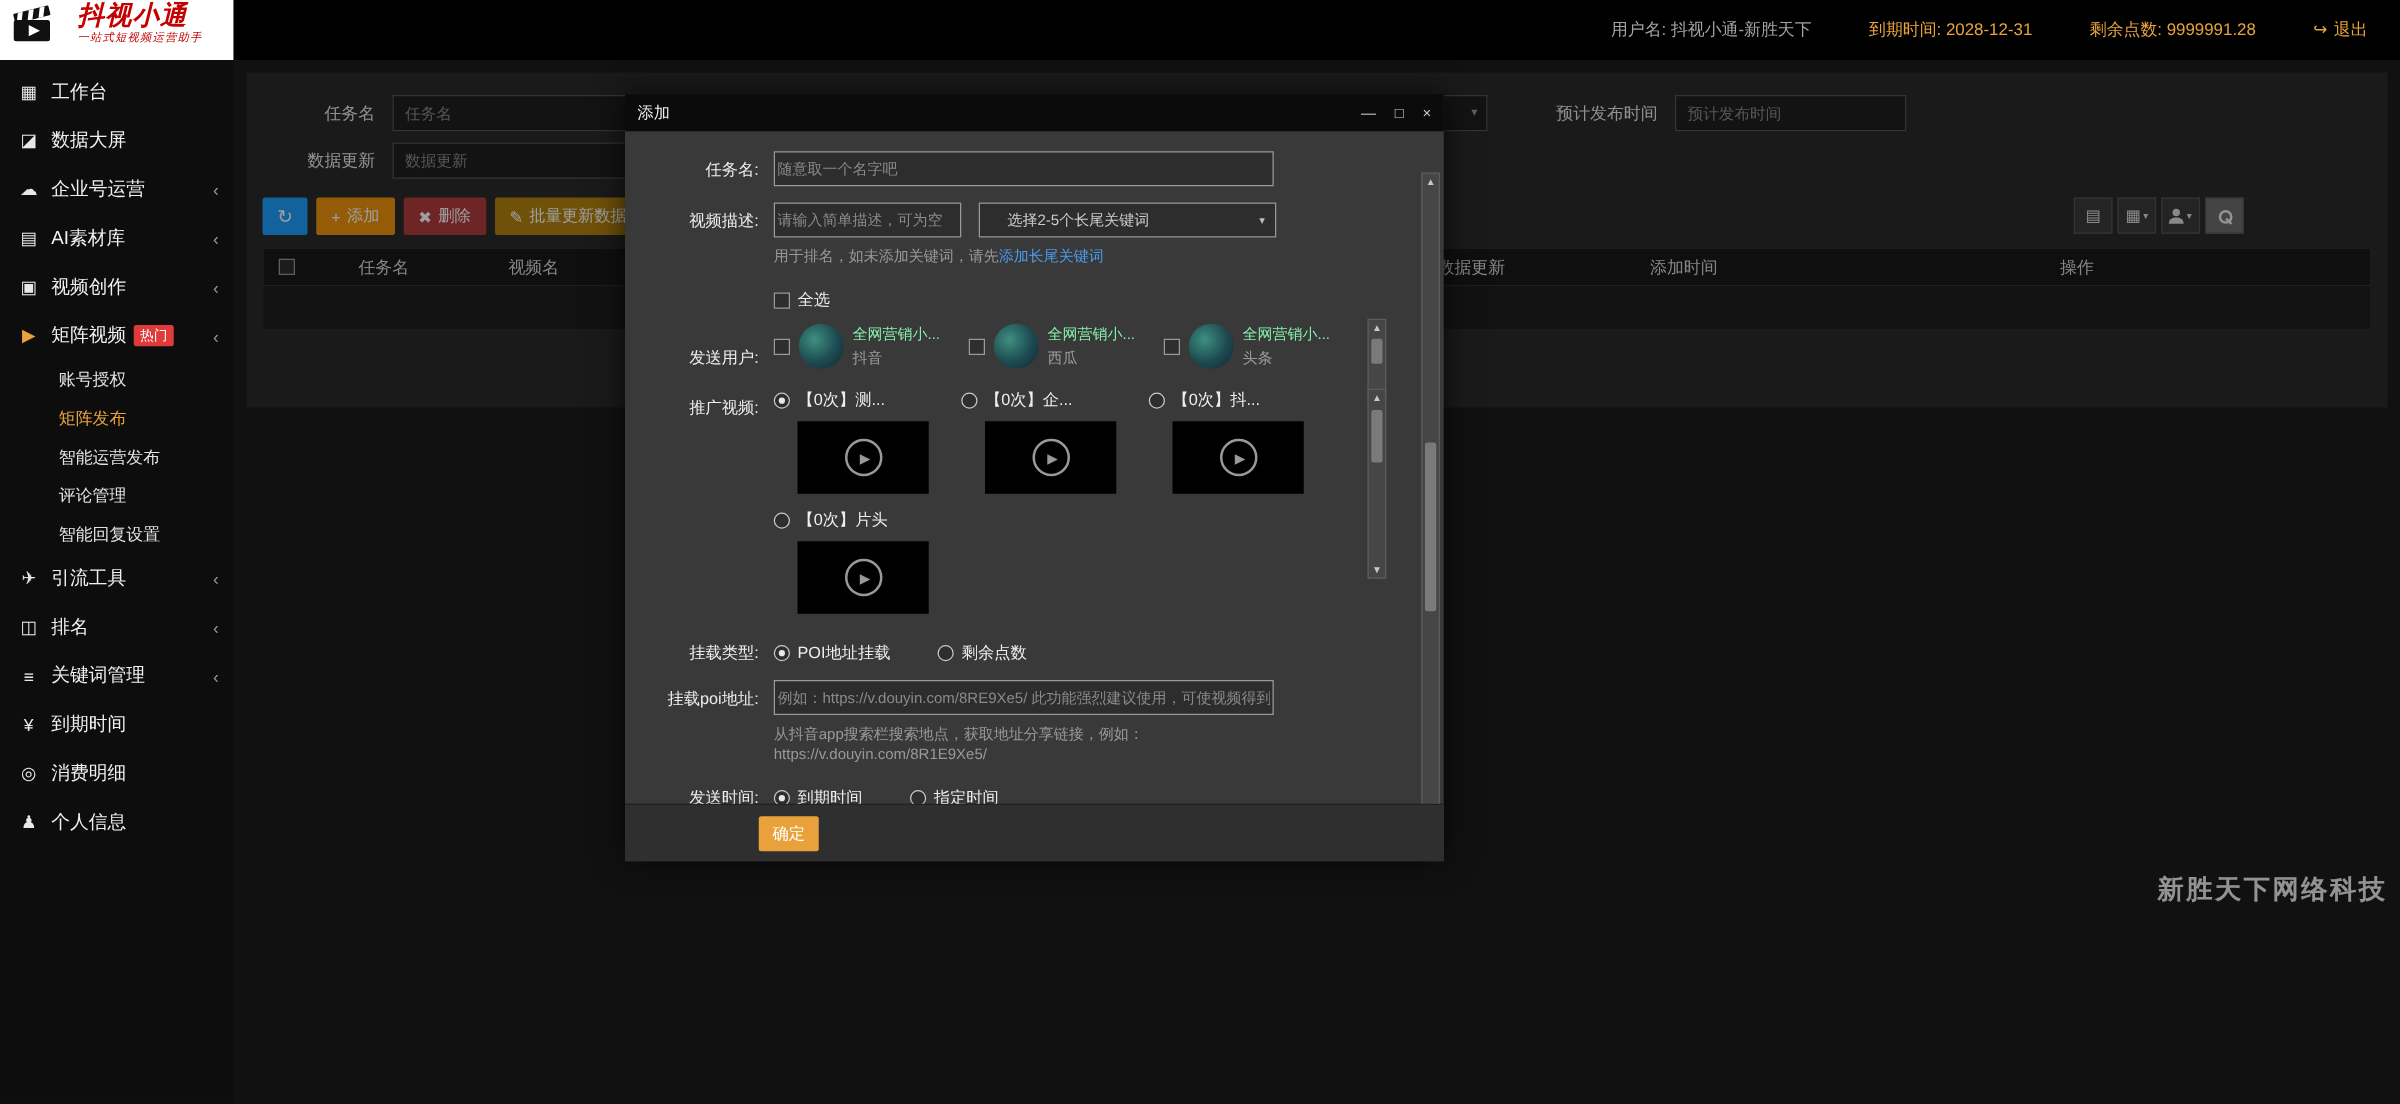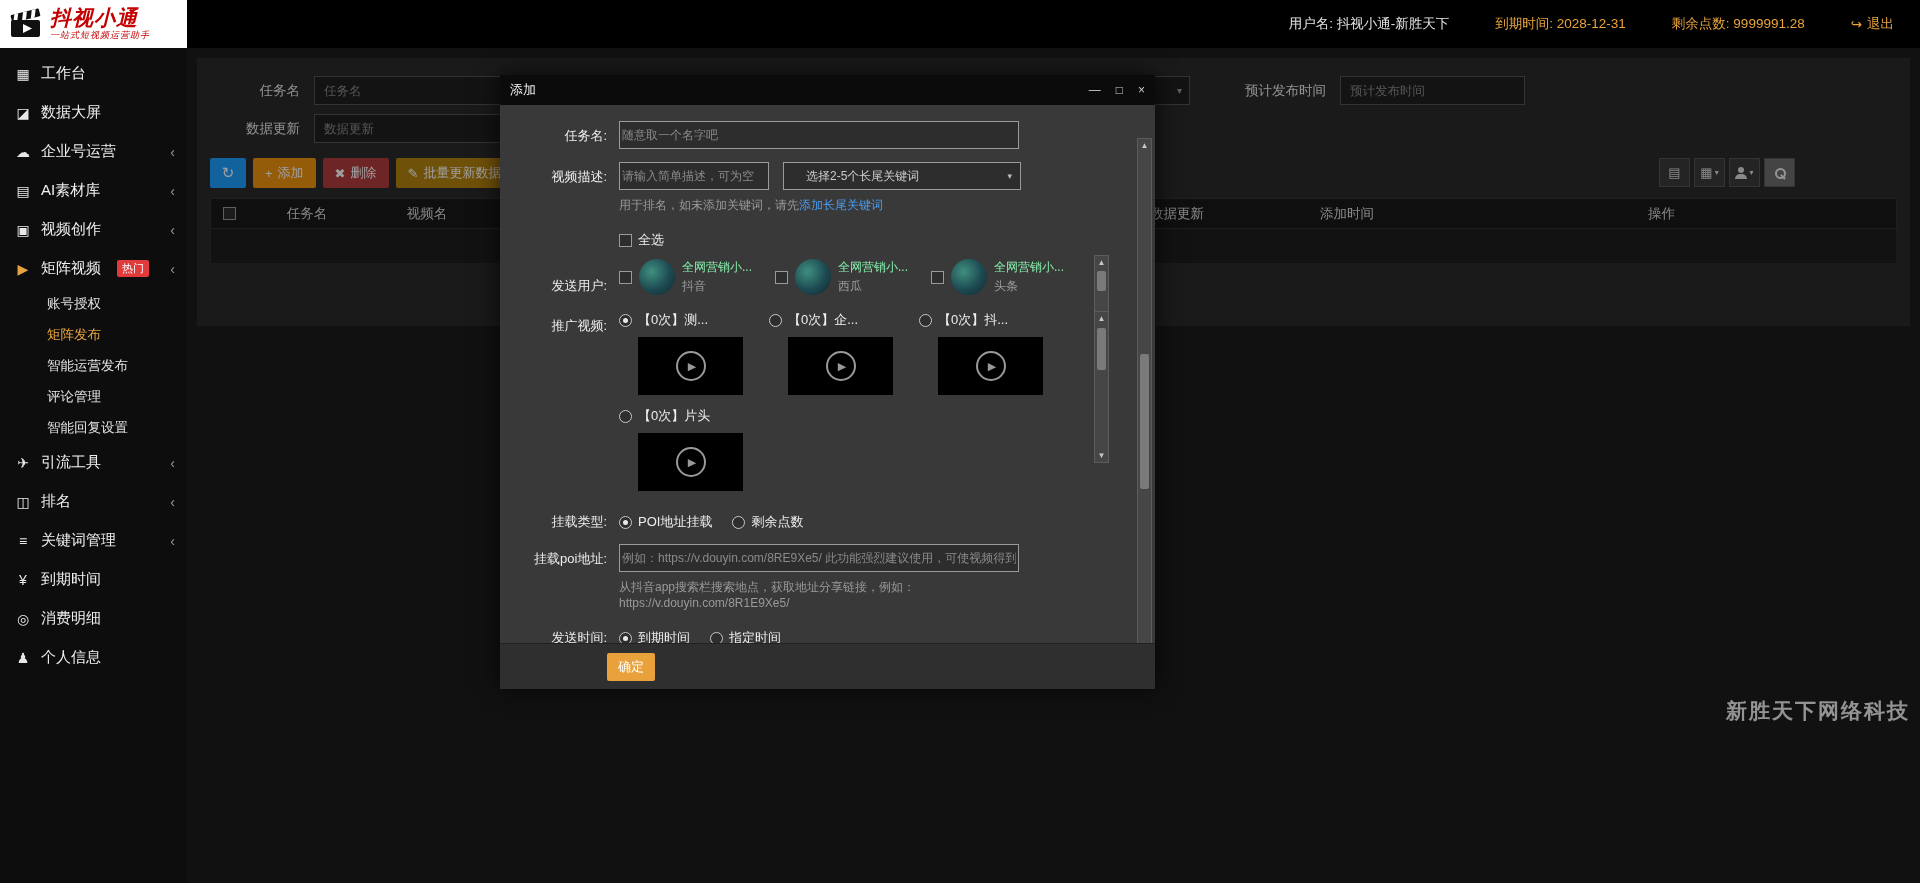--- a/index.html
+++ b/index.html
@@ -2,38 +2,38 @@
 <html><head>
 <meta charset="utf-8">
 <style>
   * { margin:0; padding:0; box-sizing:border-box; }
   html,body { width:1920px; height:883px; overflow:hidden; background:#161616;
     font-family:"Liberation Sans","DejaVu Sans",sans-serif; color:#ddd; }
   .layout { display:flex; width:100%; height:100%; }
 
   
   .sidebar { width:187px; flex-shrink:0; background:#0d0d0d; display:flex; flex-direction:column; }
-  .logo-box { background:#ffffff; height:48px; display:flex; align-items:center; padding:2px 8px; gap:6px; }
+  .logo-box { background:#ffffff; height:48px; display:flex; padding:2px 8px; gap:18px; }
   .logo-txt { display:flex; flex-direction:column; }
   .logo-title { color:#c40000; font-weight:bold; font-size:21px; font-style:italic; letter-spacing:1px; line-height:22px;}
   .logo-sub { color:#c40000; font-size:9px; font-style:italic; letter-spacing:1px; }
   .menu { padding-top:6px; overflow:hidden; }
   .menu-item { height:39px; display:flex; align-items:center; padding:0 12px; font-size:15px; color:#f0f0f0; cursor:pointer; }
   .mi-glyph { width:22px; font-size:14px; color:#e8e8e8; text-align:center; margin-right:7px; flex-shrink:0;}
-  .mi-badge { background:#e03a3a; color:#fff; font-size:11px; padding:1px 5px; border-radius:2px; margin-left:16px; }
+  .mi-badge { background:#e03a3a; color:#fff; font-size:11px; padding:1px 5px; border-radius:2px; margin-left:6px; }
   .mi-chevron { margin-left:auto; color:#999; font-size:14px; }
   .submenu-item { height:31px; display:flex; align-items:center; padding-left:47px; font-size:13.5px; color:#e3e3e3; cursor:pointer;}
   .submenu-item.active { color:#e8a33d; }
 
   
   .main { flex:1; display:flex; flex-direction:column; position:relative; background:#1c1c1c;}
   .topbar { height:48px; background:#000; display:flex; align-items:center; justify-content:flex-end;
             gap:46px; padding-right:26px; font-size:13.5px; flex-shrink:0;}
   .tb-orange { color:#e8a33d; }
-  .tb-white { color:#e5e5e5; }
+  .tb-white { color:#a3a3a3; }
   .tb-logout { color:#e8a33d; cursor:pointer; display:flex; gap:5px; align-items:center;}
 
   
   .content { flex:1; position:relative; padding:10px; }
   .panel { position:relative; background:#2a2a2a; height:268px; width:100%; }
   .f-label { font-size:13.5px; color:#e8e8e8; width:90px; text-align:right; margin-right:14px;}
   .f-input { background:#1f1f1f; border:1px solid #555; color:#ccc; height:29px; padding:0 9px; font-size:12.5px; }
   .f-input::placeholder { color:#8a8a8a; }
   .fselect { position:relative; background:#1f1f1f; border:1px solid #555; height:29px; color:#aaa; font-size:12.5px; line-height:27px; padding:0 22px 0 9px;}
   .fselect .caret { position:absolute; right:7px; top:0; color:#999; font-size:10px;}
@@ -78,21 +78,21 @@
             background:radial-gradient(circle at 35% 35%, #3f8f7f 0%, #1d4a52 55%, #10262c 100%); }
   .u-name { color:#86efac; font-size:12px; width:76px; white-space:nowrap; overflow:hidden; }
   .u-platform { color:#9a9a9a; font-size:12px; }
   .u-txt { display:flex; flex-direction:column; gap:2px;}
   .video-row { display:flex; gap:26px; }
   .video-item { display:flex; flex-direction:column; }
   .vi-top { display:flex; align-items:center; gap:6px; font-size:13px; color:#eee; }
   .thumb { width:105px; height:58px; background:#000; margin-top:8px; margin-left:19px; display:flex; align-items:center; justify-content:center;}
   .play-circle { width:30px; height:30px; border:2px solid #999; border-radius:50%; color:#999; display:flex; align-items:center; justify-content:center; font-size:11px; padding-left:3px;}
   .opt { display:flex; align-items:center; gap:6px; font-size:13px; color:#eee; }
-  .opt-row { display:flex; gap:20px; align-items:flex-end; padding-top:6px;}
+  .opt-row { display:flex; gap:38px; align-items:flex-end; padding-top:6px;}
   .m-footer { height:46px; background:#2f2f2f; border-top:1px solid #222; display:flex; align-items:center; padding-left:107px; flex-shrink:0;}
   .btn-confirm { background:#e9a13b; border:none; color:#fff; font-size:13px; padding:5px 11px; border-radius:2px; cursor:pointer;}
 
   
   .vscroll { position:absolute; width:15px; background:#464646; border:1px solid #5c5c5c; display:flex; flex-direction:column; justify-content:space-between; align-items:center; z-index:3;}
   .vs-arrow { font-size:8px; color:#c8c8c8; line-height:13px; cursor:pointer; }
   .vs-thumb { position:absolute; left:2px; right:2px; background:#7a7a7a; border-radius:2px; cursor:grab;}
   .scroll-users { right:0; top:28px; height:66px; }
   .scroll-videos { right:0; top:0; height:152px; }
   .scroll-modal { right:3px; top:33px; height:528px; }

